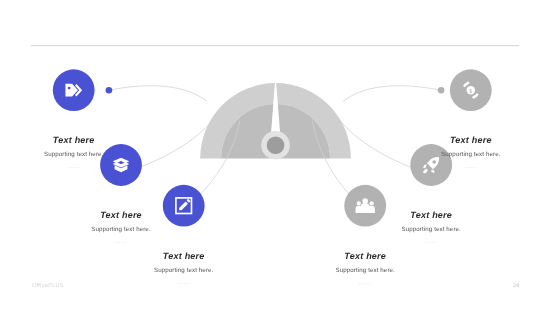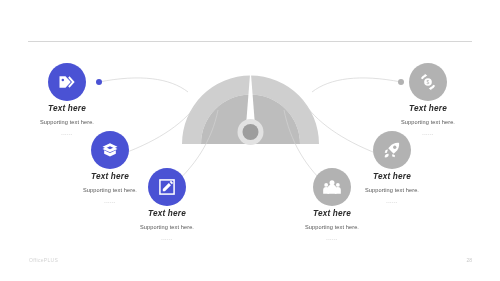--- a/index.html
+++ b/index.html
@@ -53,21 +53,21 @@
     height: 38px;
     border-radius: 50%;
     margin: 0 auto;
     display: flex;
     align-items: center;
     justify-content: center;
   }
   .node-circle.blue { background: #4a52d4; }
   .node-circle.gray { background: #b2b2b2; }
   .node-title {
-    margin-top: 3px;
+    margin-top: 22px;
     font-size: 8.2px;
     font-weight: bold;
     font-style: italic;
     color: #2a2a2a;
     letter-spacing: 0.2px;
   }
   .node-sub {
     margin-top: 6px;
     font-size: 5.6px;
     color: #555555;

